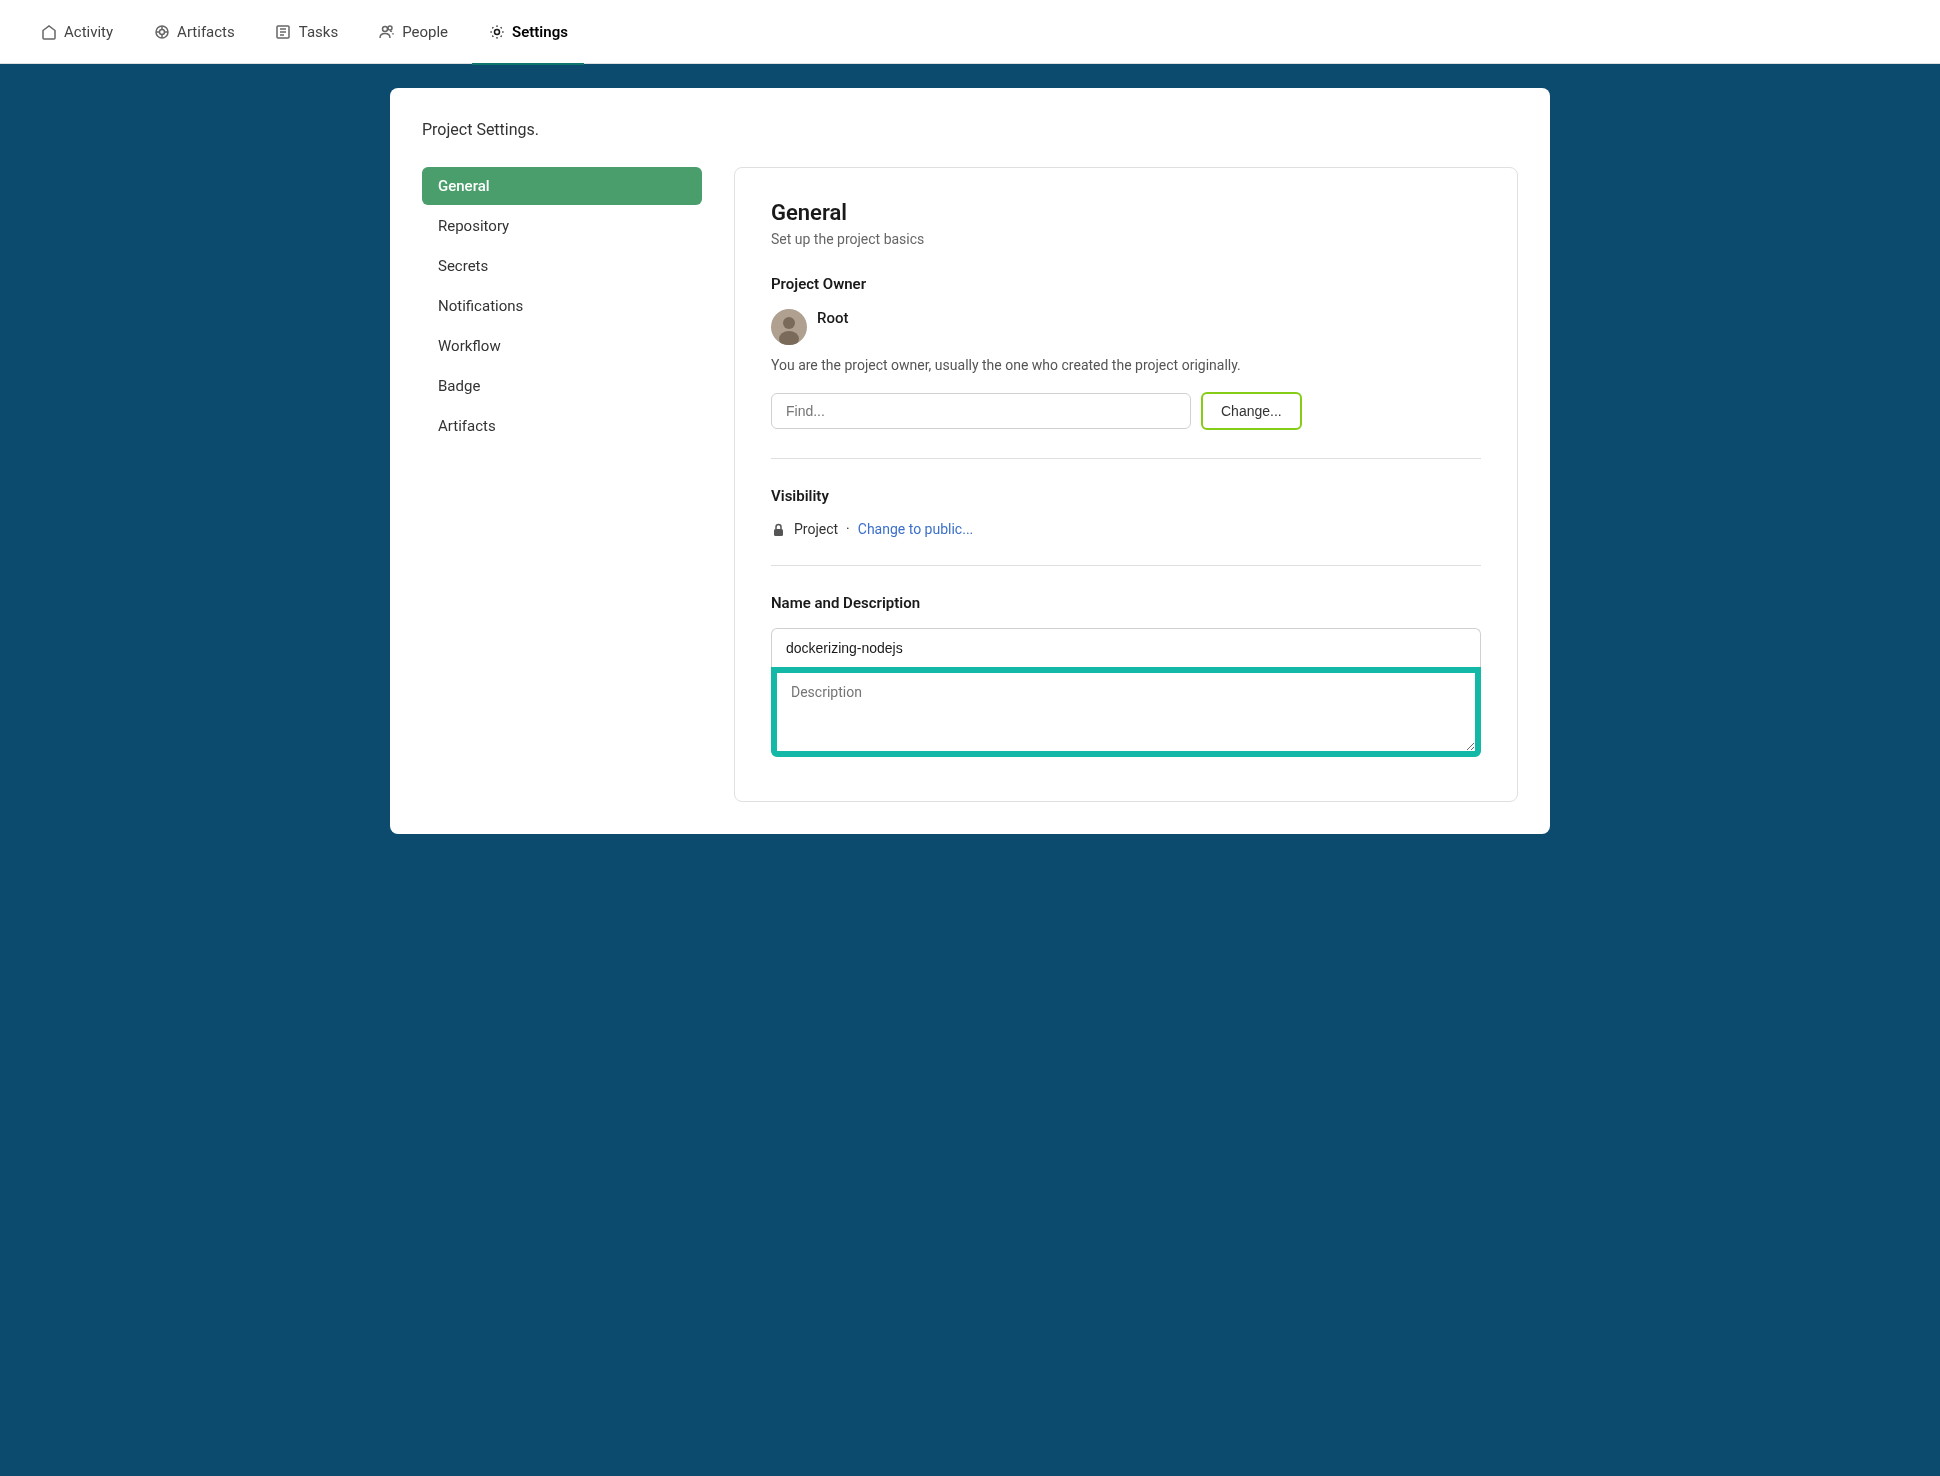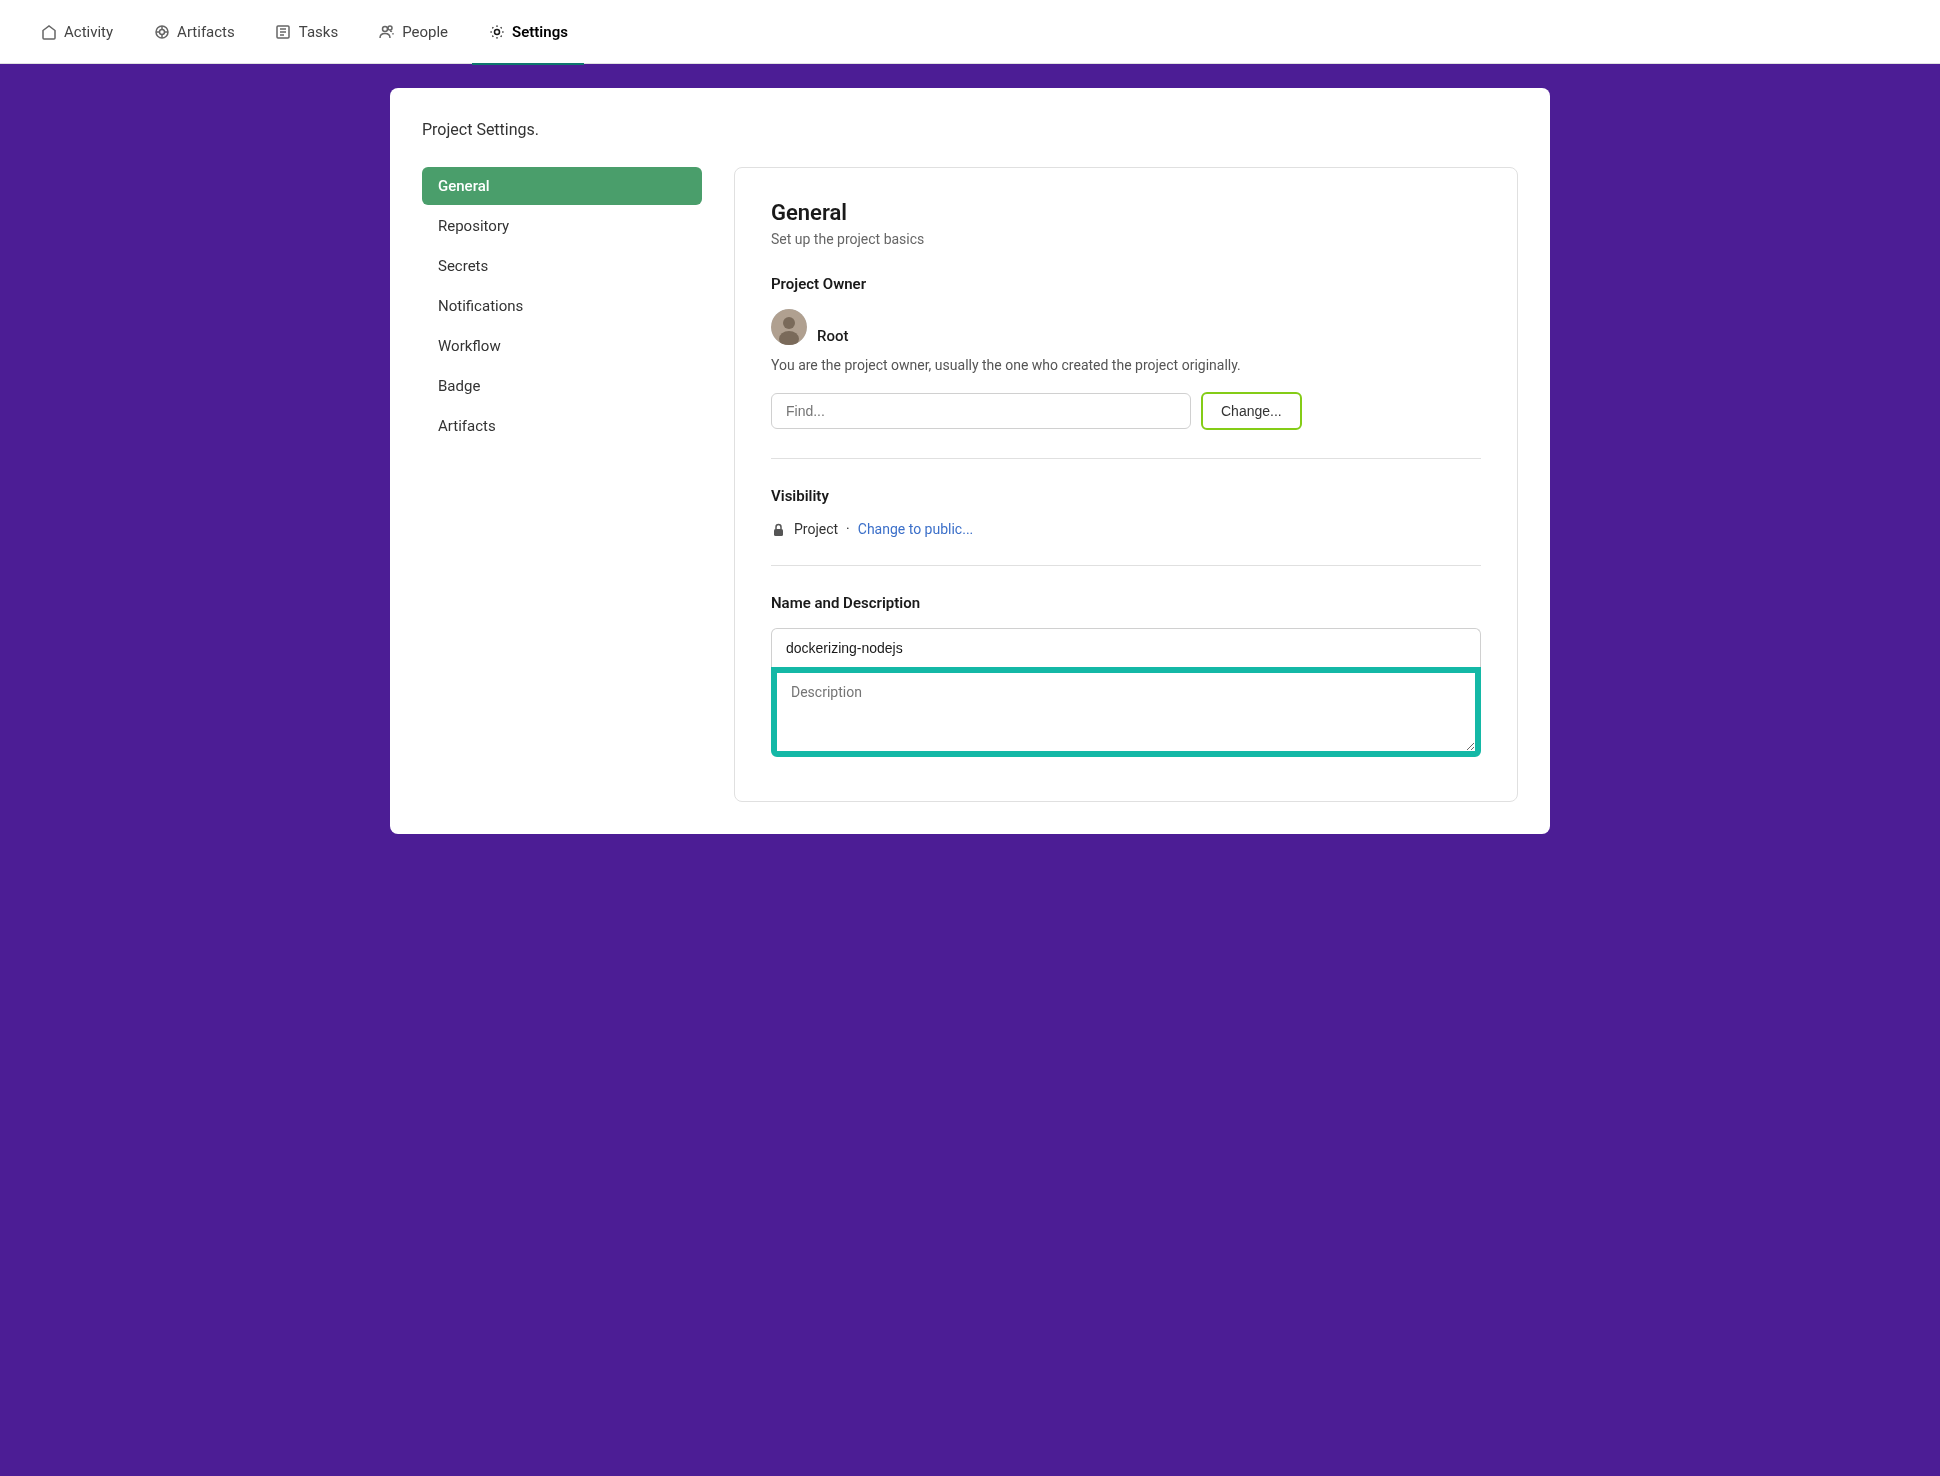--- a/index.html
+++ b/index.html
@@ -43,21 +43,21 @@
       height: 17px;
       display: inline-flex;
       align-items: center;
       justify-content: center;
       color: #666;
     }
     .nav-item.active .nav-icon { color: #1a1a1a; }
 
     
     .main-content {
-      background: #4c1d95;
+      background: #0c4a6e;
       min-height: calc(100vh - 64px);
       padding: 24px;
     }
 
     
     .settings-container {
       background: #ffffff;
       border-radius: 8px;
       padding: 32px;
       max-width: 1160px;
@@ -132,21 +132,21 @@
     .section-label {
       font-size: 15px;
       font-weight: 600;
       color: #1a1a1a;
       margin-bottom: 16px;
     }
 
     
     .owner-row {
       display: flex;
-      align-items: flex-end;
+      align-items: flex-start;
       gap: 10px;
       margin-bottom: 10px;
     }
     .avatar {
       width: 36px;
       height: 36px;
       border-radius: 50%;
       background: #ccc;
       overflow: hidden;
       flex-shrink: 0;

